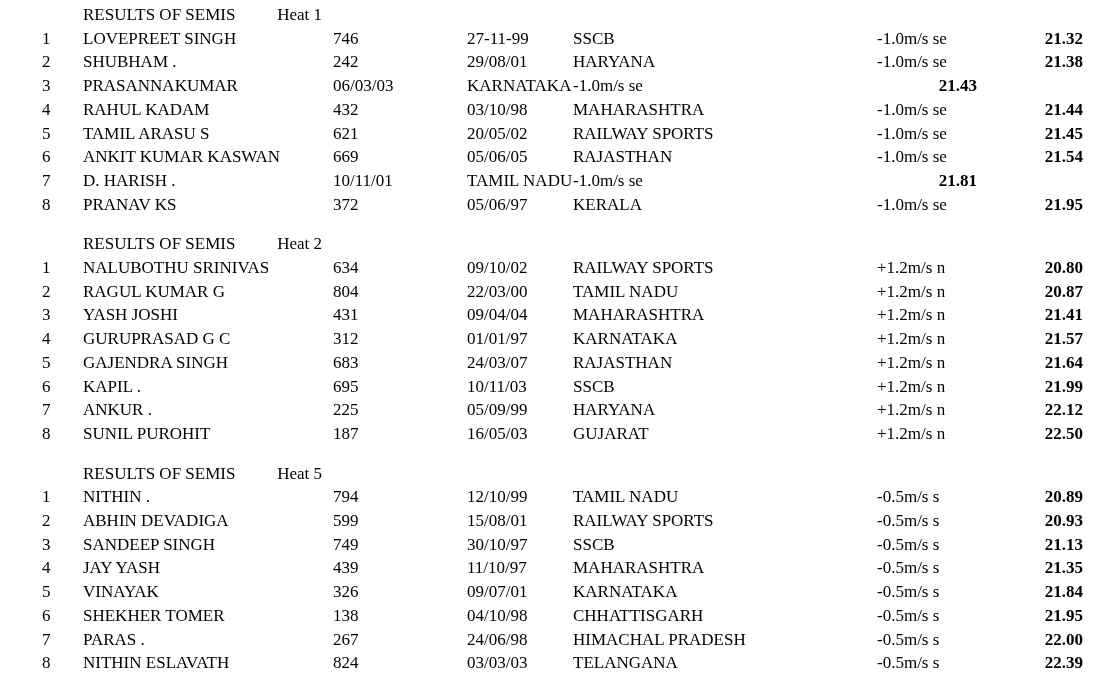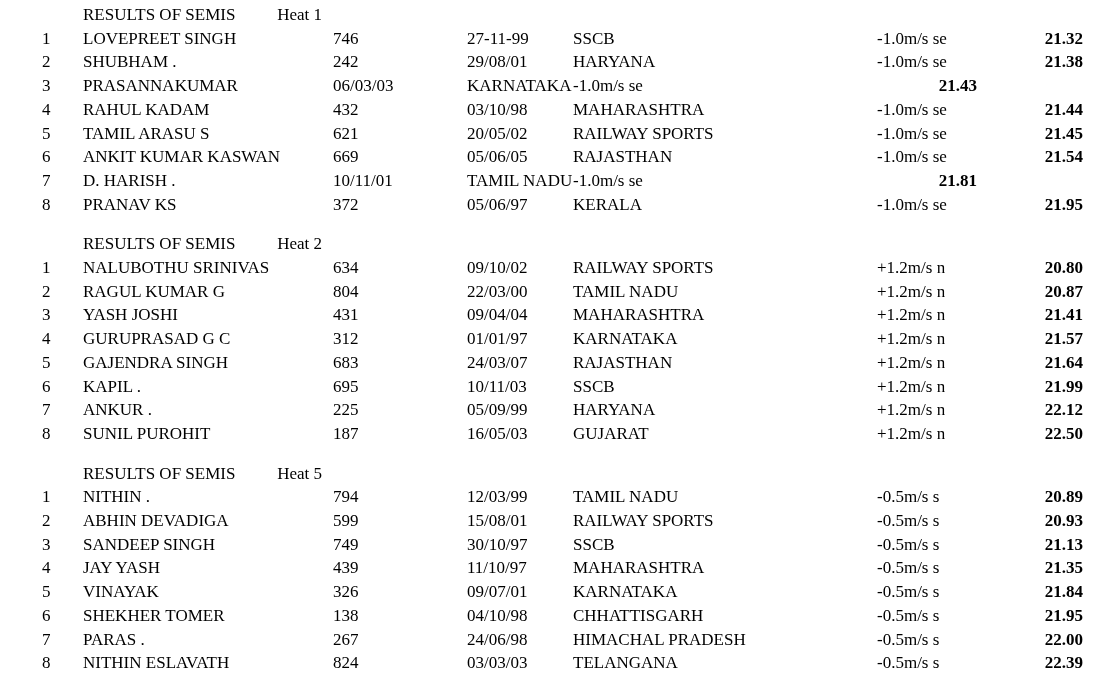--- a/index.html
+++ b/index.html
@@ -233,21 +233,21 @@
       <span class="c">
         <span class="title">RESULTS OF SEMIS</span>
         <span class="heat-label">Heat 5</span>
       </span>
     </div>
     <div class="rows">
   <div class="row">
     <span class="c rank">1</span>
     <span class="c name">NITHIN .</span>
     <span class="c bib">794</span>
-    <span class="c date">12/03/99</span>
+    <span class="c date">12/10/99</span>
     <span class="c team">TAMIL NADU</span>
     <span class="c wind">-0.5m/s s</span>
     <span class="c time">20.89</span>
   </div>
 
   <div class="row">
     <span class="c rank">2</span>
     <span class="c name">ABHIN DEVADIGA</span>
     <span class="c bib">599</span>
     <span class="c date">15/08/01</span>

